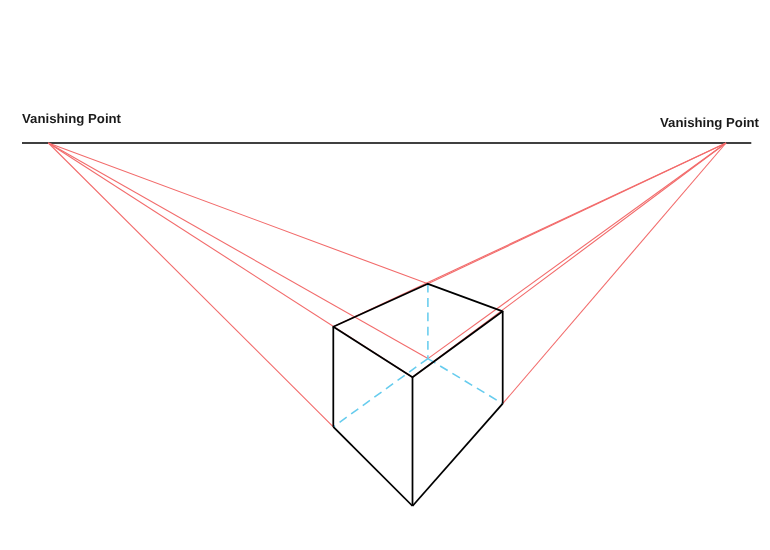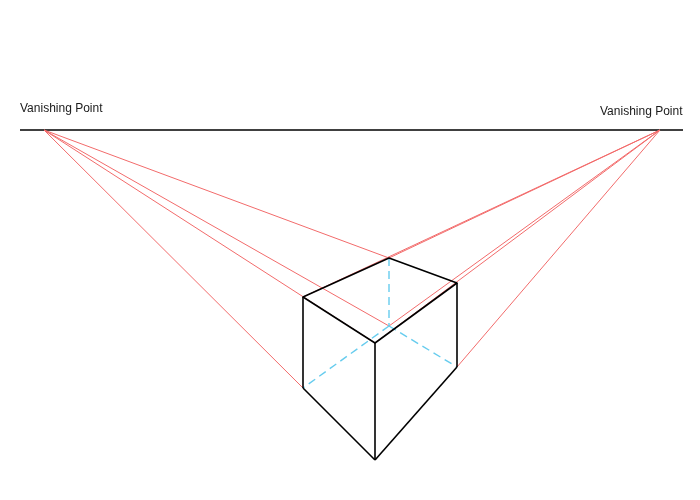--- a/index.html
+++ b/index.html
@@ -1,17 +1,17 @@
 <!DOCTYPE html>
 <html><head>
 <meta charset="utf-8">
 <style>
   html, body { margin: 0; padding: 0; background: #ffffff; }
   body { width: 700px; height: 500px; position: relative; overflow: hidden; font-family: "Liberation Sans", sans-serif; }
-  .label { position: absolute; font-size: 12px; color: #1a1a1a; white-space: nowrap; }
+  .label { position: absolute; font-size: 12px; color: #1a1a1a; white-space: nowrap; font-weight: bold; }
   #lbl-left { left: 20px; top: 101px; }
   #lbl-right { left: 600px; top: 104px; }
   svg { position: absolute; left: 0; top: 0; }
 </style>
 </head>
 <body>
 
 <div id="lbl-left" class="label">Vanishing Point</div>
 <div id="lbl-right" class="label">Vanishing Point</div>
 

